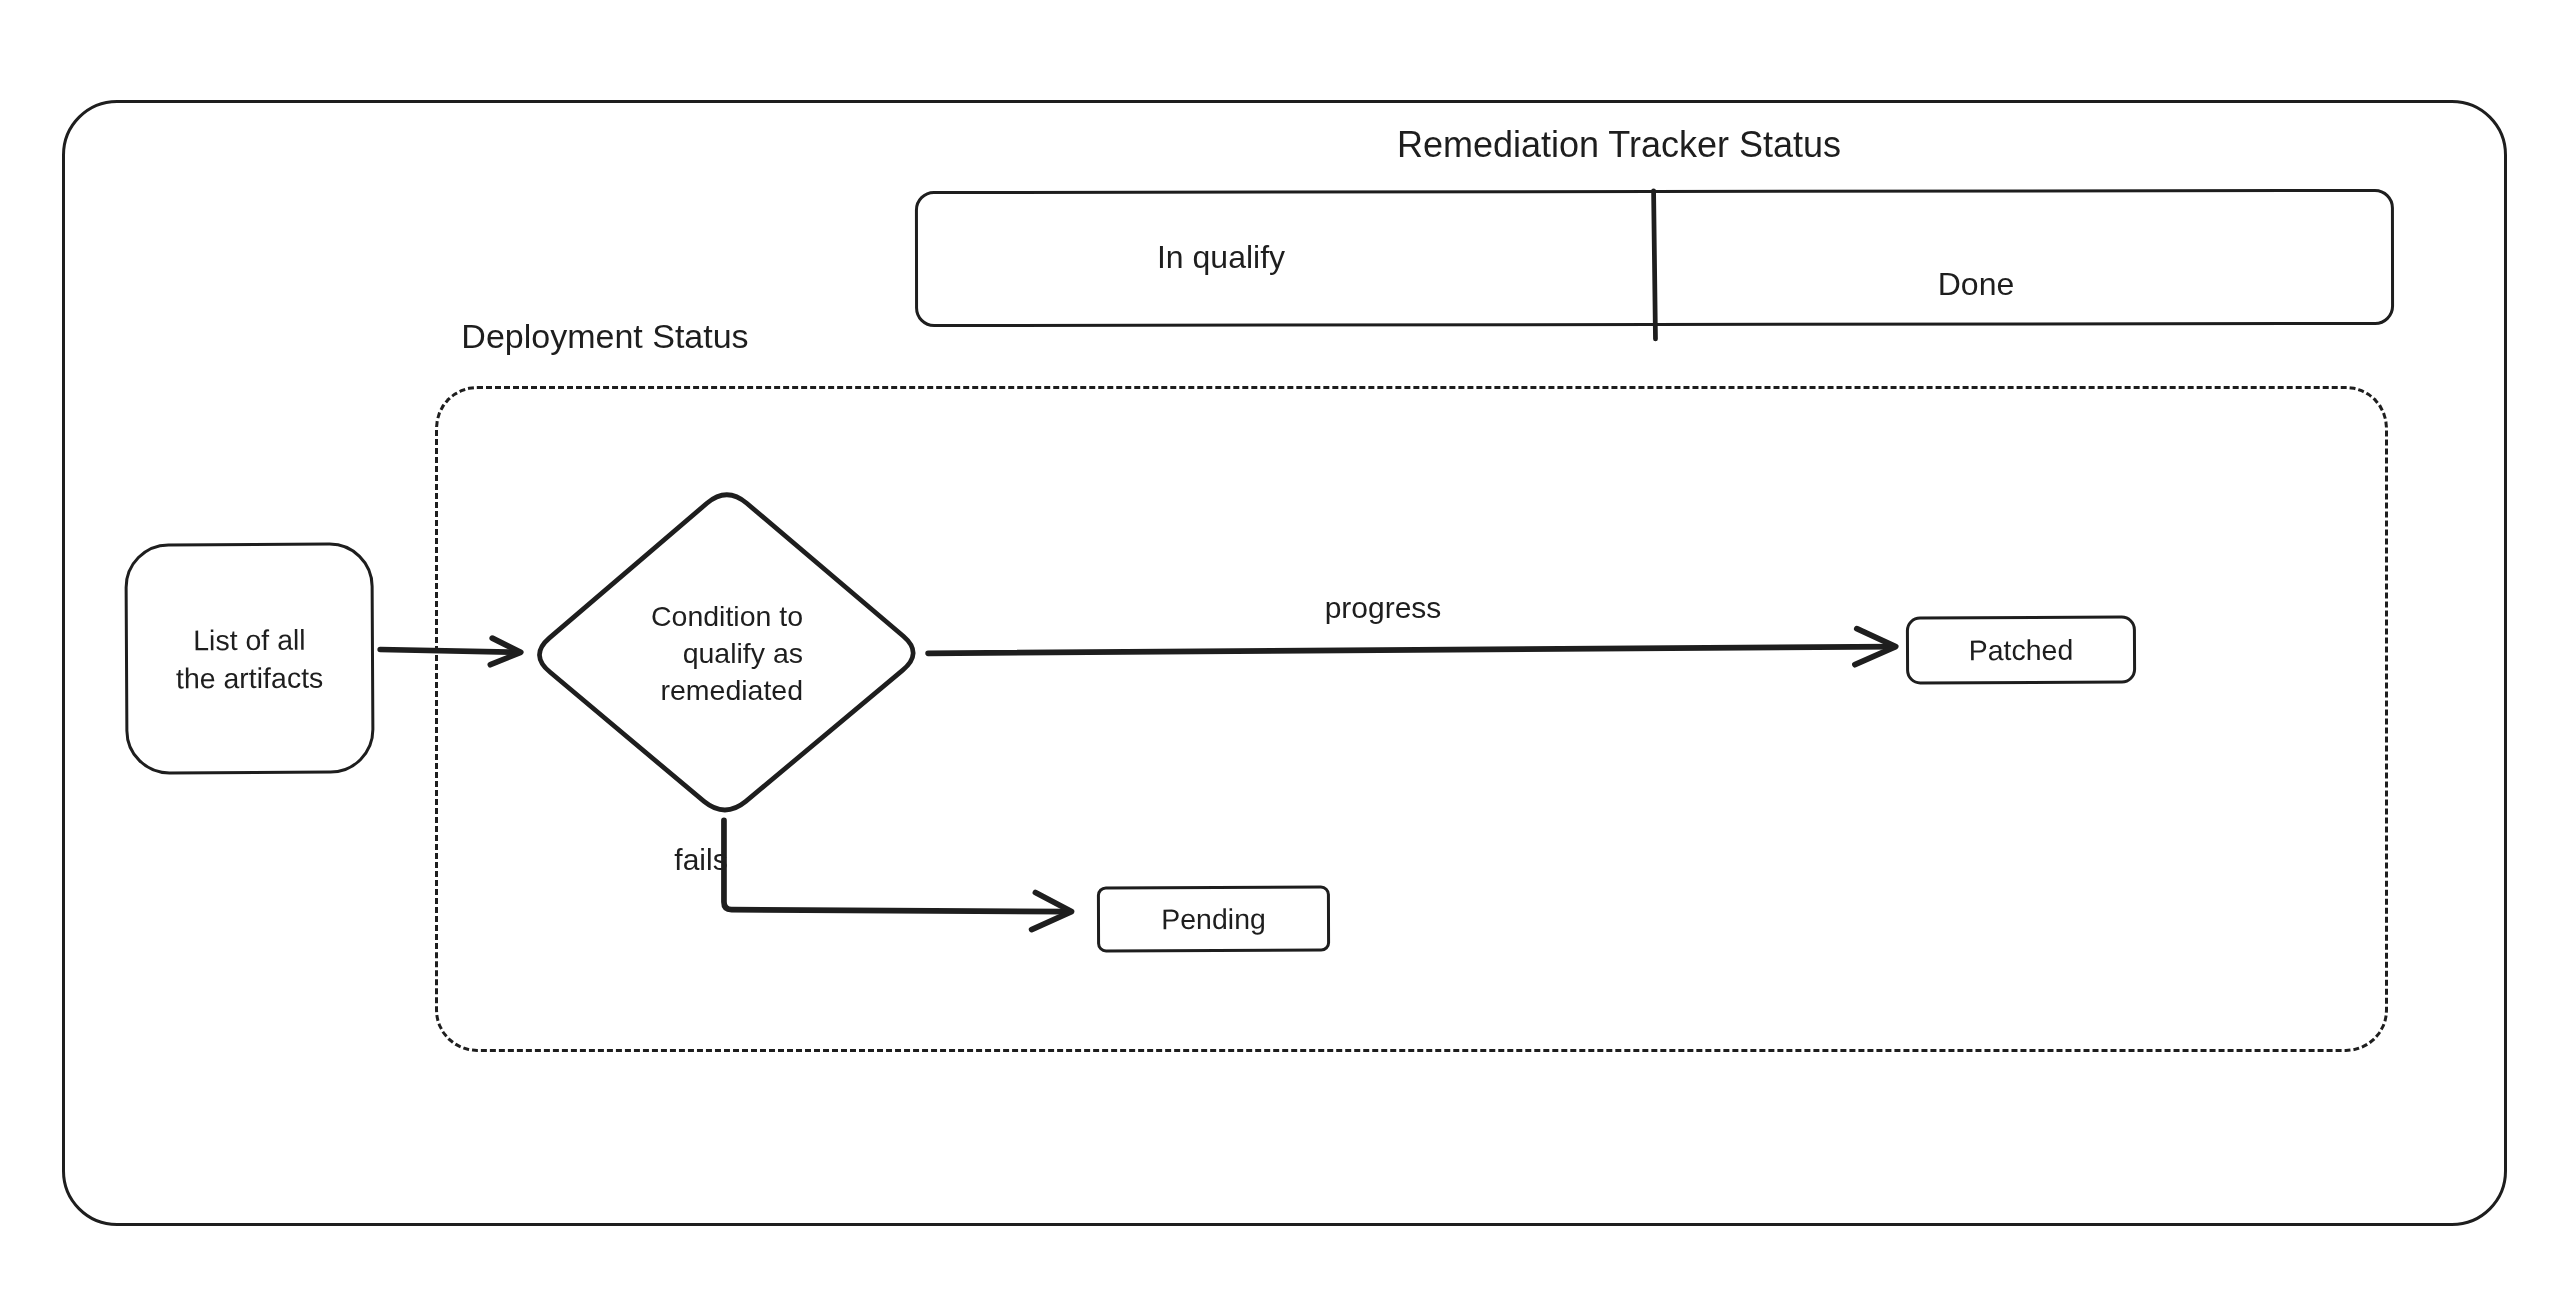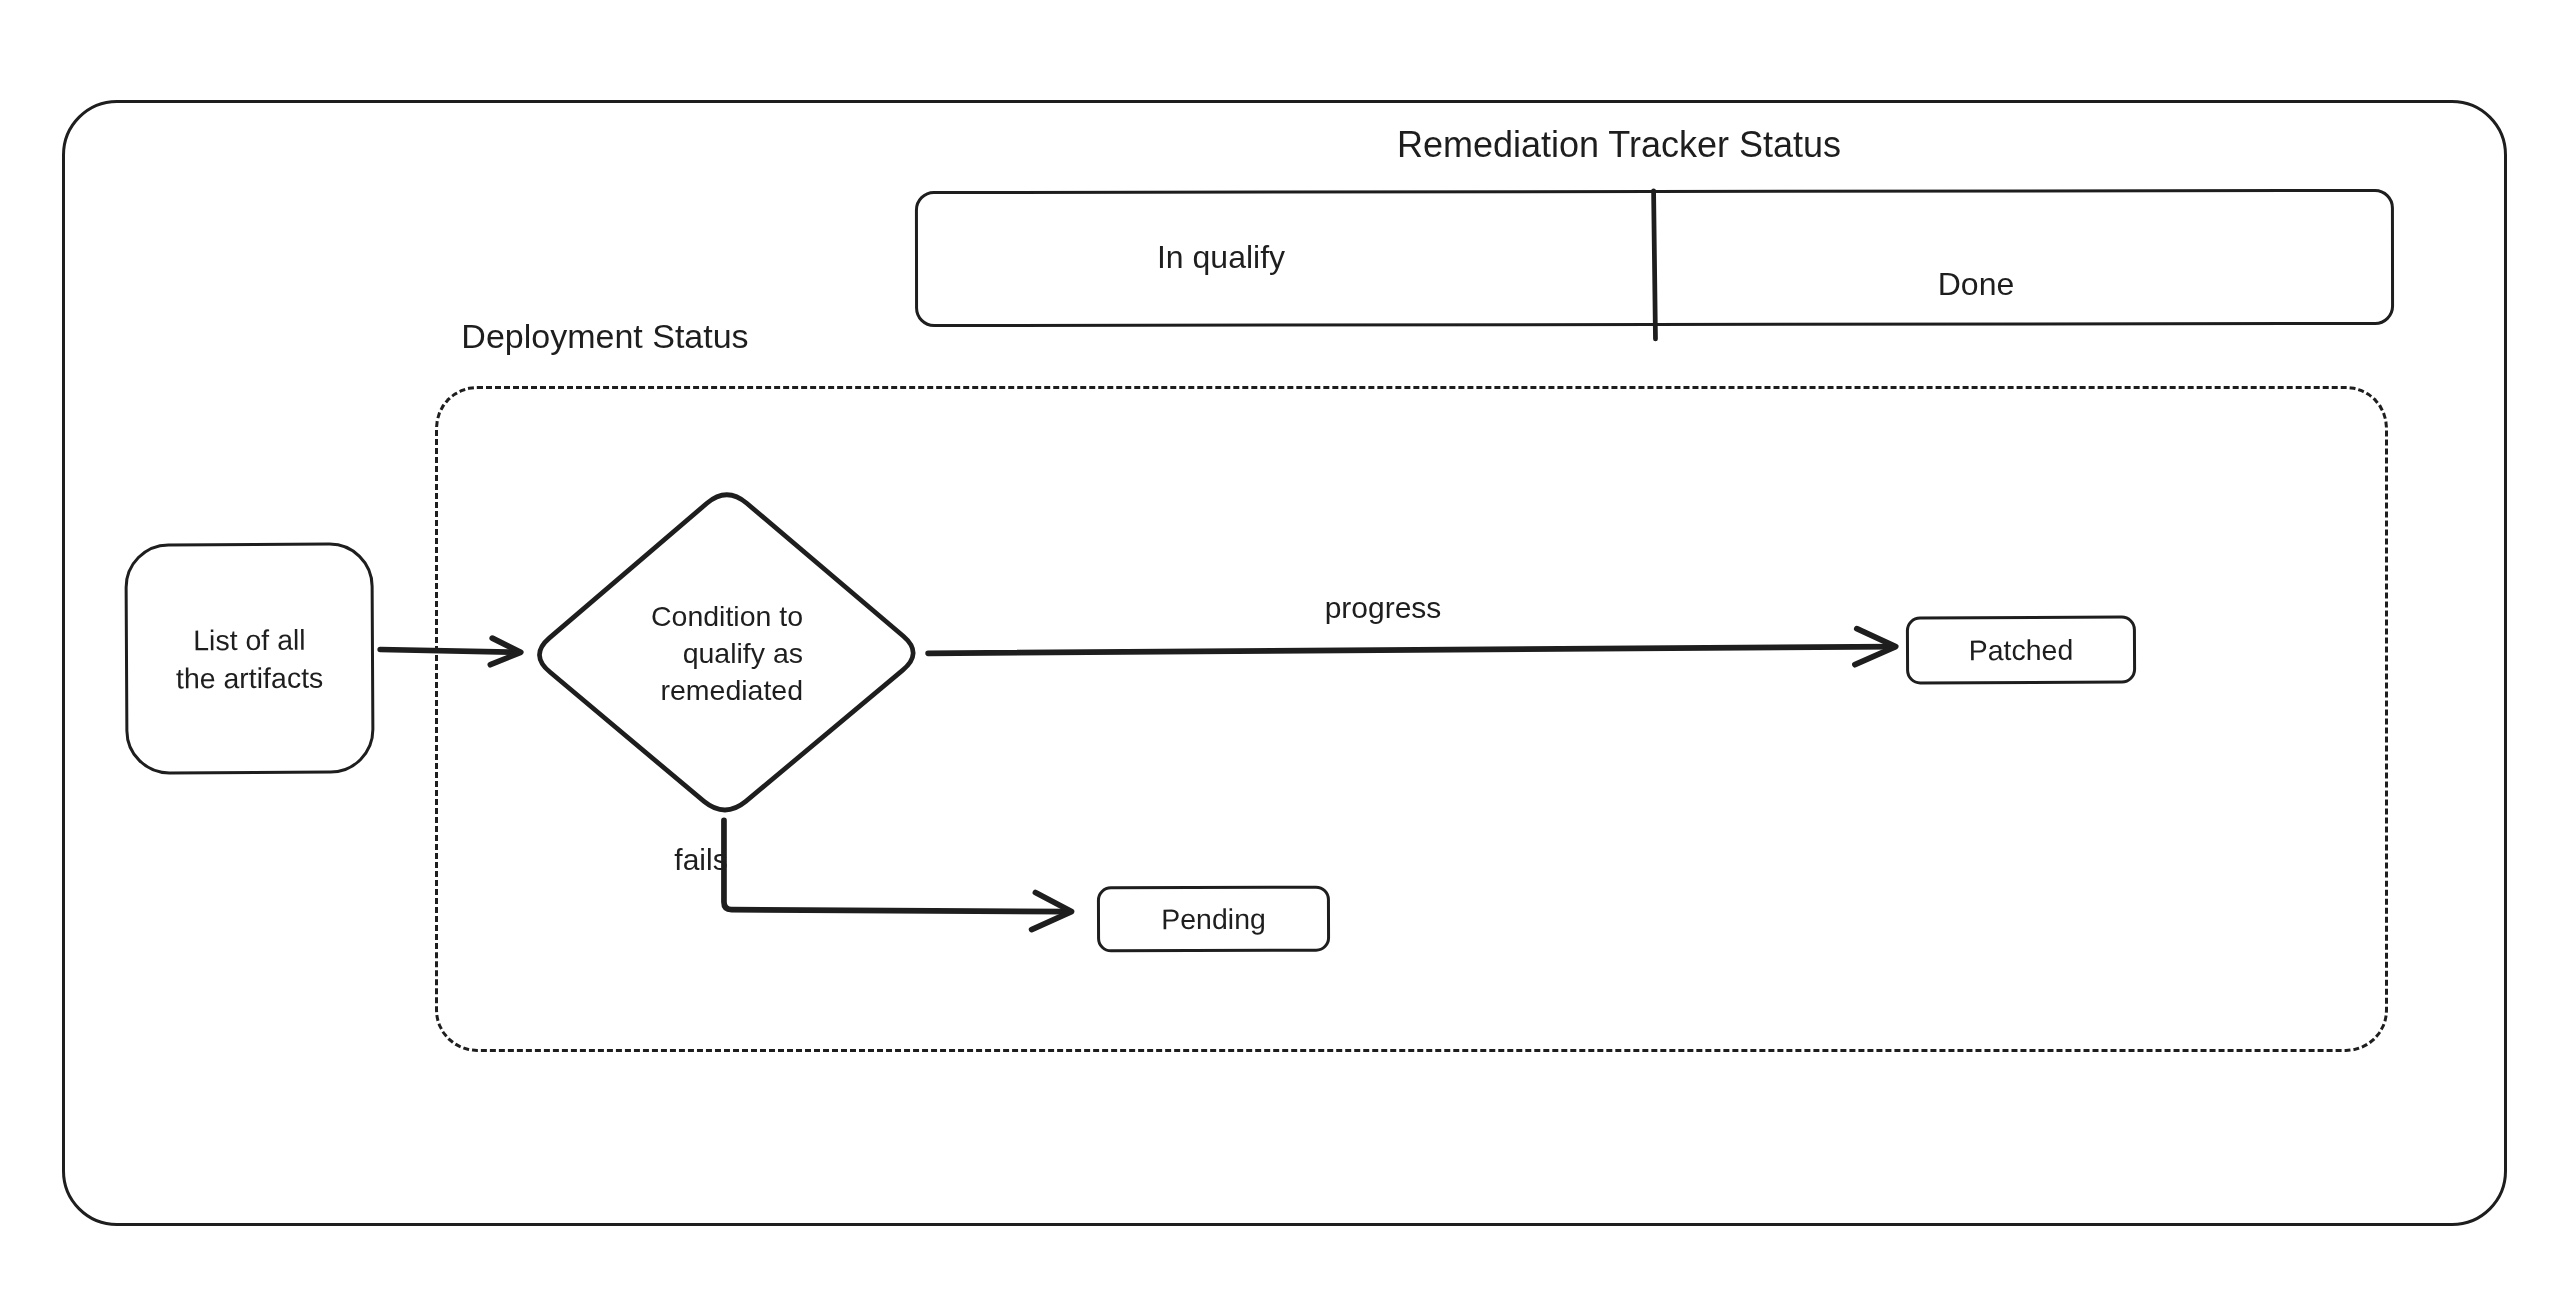--- a/index.html
+++ b/index.html
@@ -31,21 +31,21 @@
     left:125px; top:543px; width:243px; height:225px;
     border-radius:44px; font-size:28.5px; line-height:38px;
     transform:rotate(-0.3deg);
   }
   .node-patched {
     left:1906px; top:616px; width:224px; height:62px;
     border-radius:14.2px; font-size:28.5px; transform:rotate(-0.25deg);
   }
   .node-pending {
     left:1097px; top:886px; width:227px; height:60px;
-    border-radius:14px; font-size:28.5px; transform:rotate(-0.2deg);
+    border-radius:9px; font-size:28.5px; transform:rotate(-0.2deg);
   }
   .label {
     position:absolute; transform:translate(-50%,-50%);
     white-space:nowrap; color:var(--stroke);
   }
   .lbl-title      { left:1619px; top:145px; font-size:36px; }
   .lbl-inprogress { left:1221px; top:257px; font-size:32px; }
   .lbl-done       { left:1976px; top:257px; font-size:32px;margin-top:27px; }
   .lbl-deploy     { left:605px;  top:336px; font-size:34px; }
   .lbl-succeeds   { left:1383px; top:608px; font-size:30px; }

